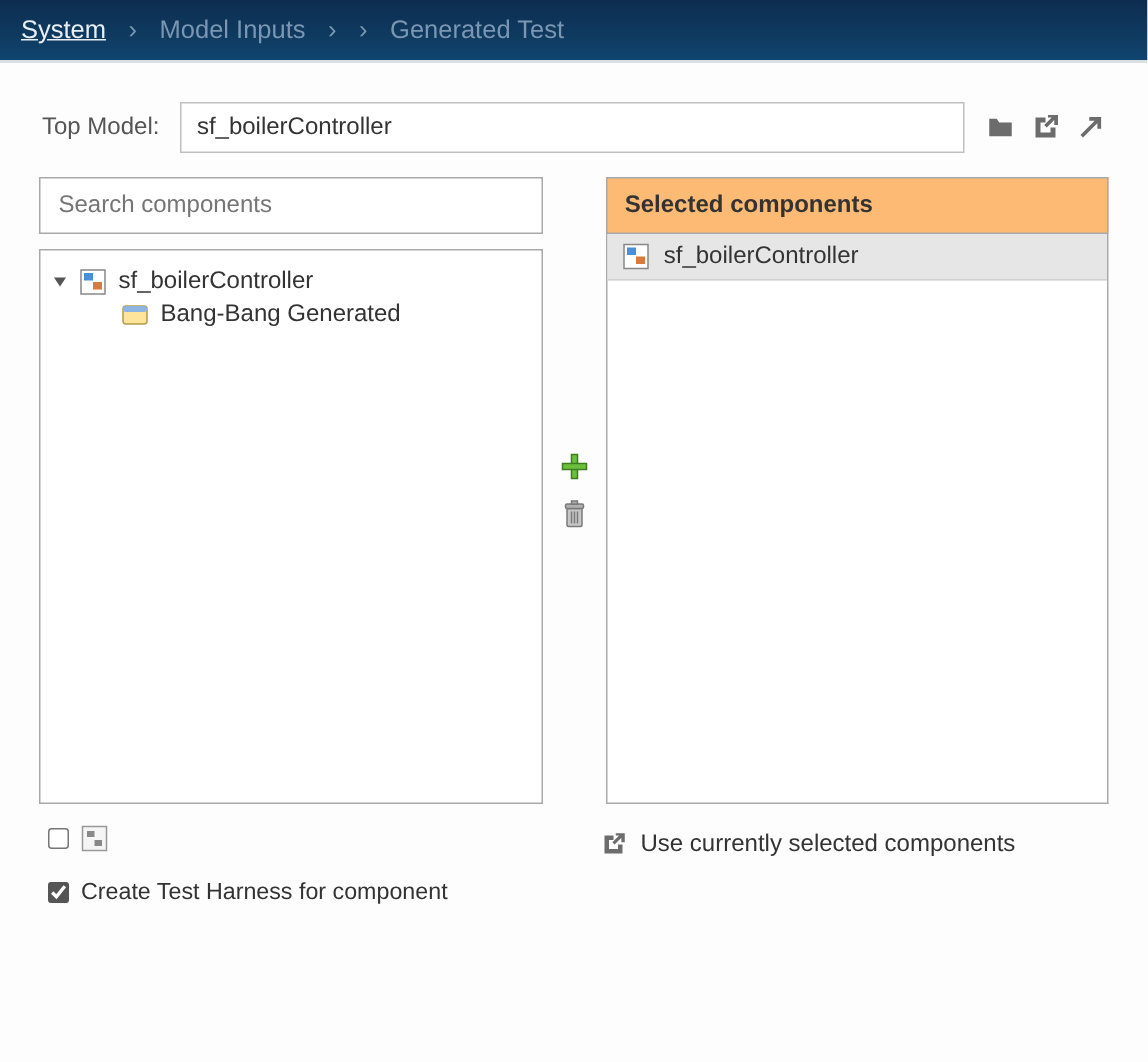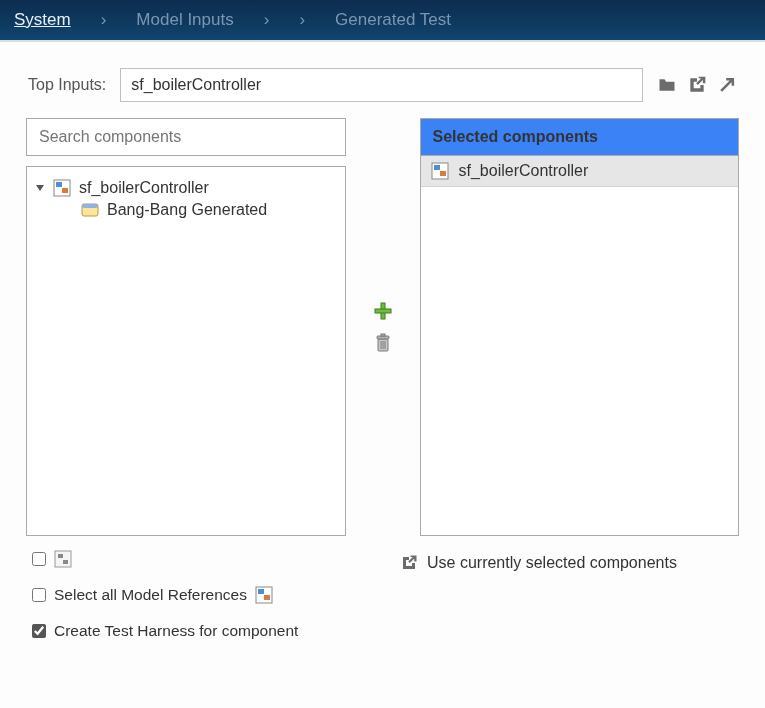--- a/index.html
+++ b/index.html
@@ -12,21 +12,21 @@
     color: #444;
     background: #fdfdfd;
   }
 
   
   .crumbbar {
     height: 42px;
     padding: 0 14px;
     display: flex;
     align-items: center;
-    gap: 30px;
+    gap: 15px;
     background: linear-gradient(180deg, #0d2d50 0%, #0f3a60 60%, #0f4570 100%);
     border-bottom: 2px solid #d9dee3;
     color: #96acc4;
     font-size: 17px;
   }
   .crumb { color: #7b96b2; cursor: pointer; }
   .crumb.active {
     color: #e8eef5;
     text-decoration: underline;
   }
@@ -49,21 +49,21 @@
     border: 1px solid #bfbfbf;
     background: #fff;
   }
   .tm-icons { display: flex; gap: 10px; }
   .tm-icon { width: 20px; height: 20px; cursor: pointer; fill: #6c6c6c; }
 
   
   .panels {
     display: grid;
     grid-template-columns: 1fr 42px 1fr;
-    gap: 16px;
+    gap: 0;
     padding: 6px 26px 0 26px;
   }
   .panel-left, .panel-right {
     display: flex;
     flex-direction: column;
   }
 
   .search-box {
     width: 100%;
     height: 38px;
@@ -86,21 +86,21 @@
   .tree-toggle {
     width: 10px; height: 10px;
     cursor: pointer;
   }
   .tree-indent { width: 38px; display:inline-block; }
   .tree-label { color: #333; font-size: 16px; }
 
   .sel-header {
     height: 38px;
     border: 1px solid #a9a9a9;
-    background: #3b82f6;
+    background: #fdba74;
     padding: 0 12px;
     display: flex;
     align-items: center;
     font-weight: bold;
     font-size: 16px;
     color: #333;
   }
   .sel-list {
     height: 380px;
     border: 1px solid #a9a9a9;
@@ -148,21 +148,21 @@
 <div class="crumbbar">
   <span class="crumb active">System</span>
   <span class="crumb-sep">›</span>
   <span class="crumb">Model Inputs</span>
   <span class="crumb-sep">›</span>
   <span class="crumb-sep">›</span>
   <span class="crumb">Generated Test</span>
 </div>
 
 <div class="topmodel-row">
-  <label>Top Inputs:</label>
+  <label>Top Model:</label>
   <input class="topmodel-input" type="text" value="sf_boilerController" style="">
   <div class="tm-icons">
 
     <svg class="tm-icon" viewBox="0 0 24 24">
       <path d="M3 5h6l2 3h10v11H3z"></path>
     </svg>
 
     <svg class="tm-icon" viewBox="0 0 24 24">
       <path d="M4 4h8v4H8v8h8v-4h4v8H4z"></path>
         <path d="M14 2h8v8h-3V6l-6 6-2-2 6-6h-3z"></path>
@@ -234,29 +234,20 @@
 <div class="checks">
   <div class="checks-left">
     <label class="chk-row">
       <input type="checkbox" class="chk" style="">
       <svg class="small-slx" viewBox="0 0 18 18">
         <rect x="1" y="1" width="16" height="16" fill="#f5f5f5" stroke="#999"></rect>
         <path d="M4 4h5v4H4zM9 10h5v4H9z" fill="#888"></path>
       </svg>
     </label>
     <label class="chk-row">
-      <input type="checkbox" class="chk" style="">
-      <span>Select all Model References</span>
-      <svg class="small-slx" viewBox="0 0 18 18">
-        <rect x="1" y="1" width="16" height="16" fill="#fff" stroke="#888"></rect>
-        <rect x="3" y="3" width="6" height="5" fill="#4a90d9"></rect>
-        <rect x="9" y="9" width="6" height="5" fill="#d97b3c"></rect>
-      </svg>
-    </label>
-    <label class="chk-row">
       <input type="checkbox" class="chk" checked="" style="">
       <span>Create Test Harness for component</span>
     </label>
   </div>
   <div class="checks-right">
     <div class="use-sel-row">
       <svg width="20" height="18" viewBox="0 0 24 24" fill="#6c6c6c">
         <path d="M4 4h8v4H8v8h8v-4h4v8H4z"></path>
           <path d="M14 2h8v8h-3V6l-6 6-2-2 6-6h-3z"></path>
       </svg>

